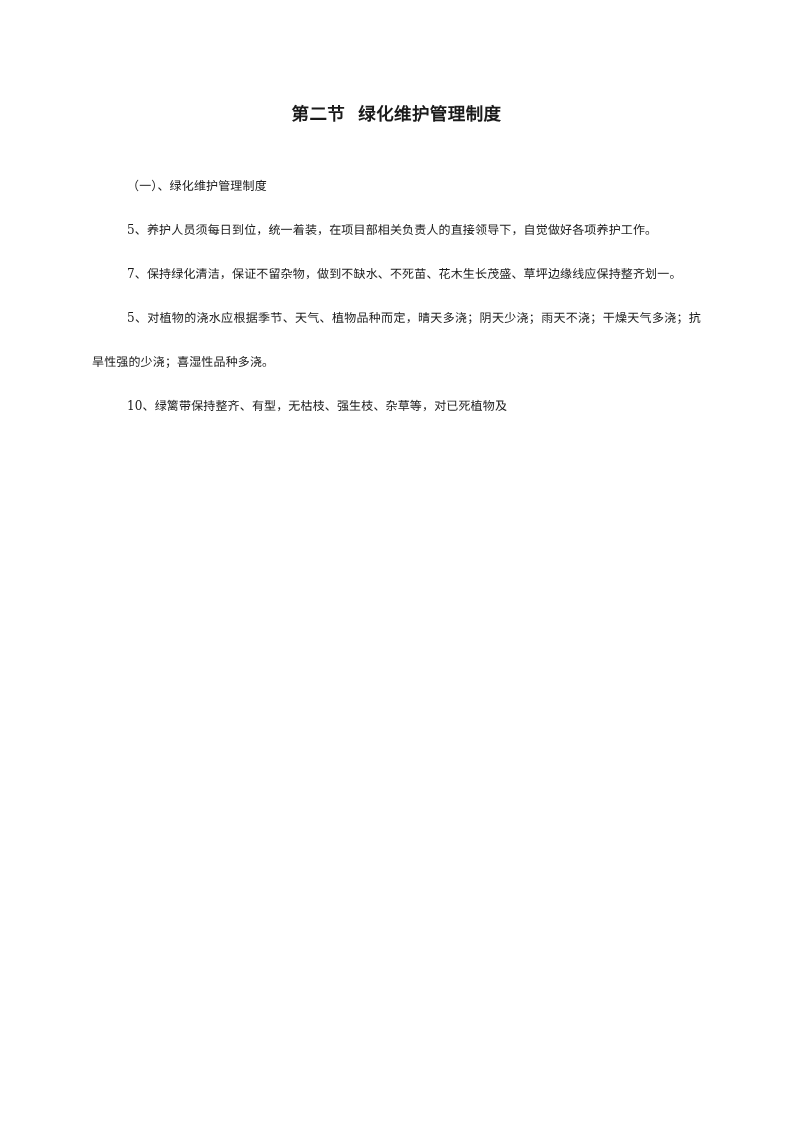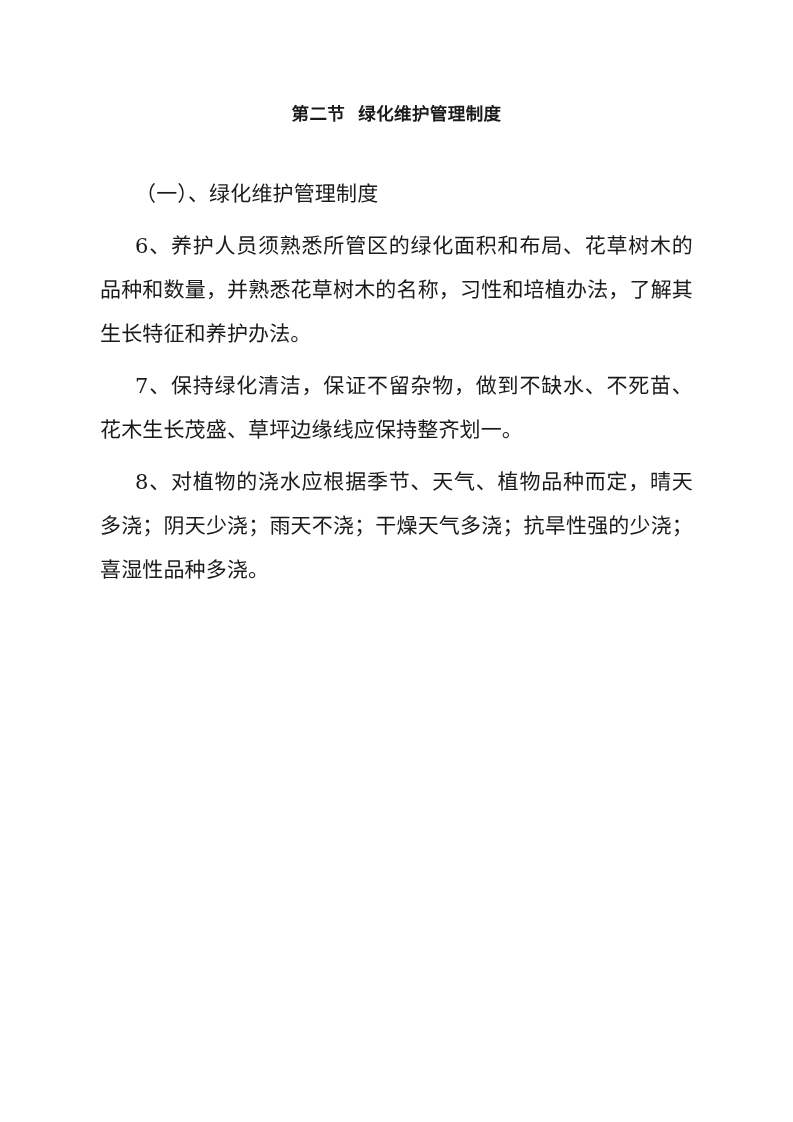--- a/index.html
+++ b/index.html
@@ -32,40 +32,41 @@
     text-align: center;
     line-height: 44px;
     margin: 0 0 0 0;
     letter-spacing: 0.4px;
     white-space: pre;
   }
   .spacer-after-title {
     height: 28px;
   }
   .para {
-    font-size: 21px;
+    font-size: 12px;
     line-height: 44px;
-    margin: 8px;
+    margin: 0;
     text-align: justify;
     text-justify: inter-ideograph;
     text-indent: 35px;
     letter-spacing: 0.15px;
     word-break: break-all;
   }
 </style>
 </head>
 <body>
 
 <div class="page">
   <div class="content">
 
     <h1 class="doc-title">第二节  绿化维护管理制度</h1>
 
     <div class="spacer-after-title"></div>
 
     <p class="para">（一）、绿化维护管理制度</p>
 
-    <p class="para">6、养护人员须熟悉所管区的绿化面积和布局、花草树木的品种和数量，并熟悉花草树木的名称，习性和培植办法，了解其生长特征和养护办法。</p>
+    <p class="para">5、养护人员须每日到位，统一着装，在项目部相关负责人的直接领导下，自觉做好各项养护工作。</p>
     <p class="para">7、保持绿化清洁，保证不留杂物，做到不缺水、不死苗、花木生长茂盛、草坪边缘线应保持整齐划一。</p>
-    <p class="para">8、对植物的浇水应根据季节、天气、植物品种而定，晴天多浇；阴天少浇；雨天不浇；干燥天气多浇；抗旱性强的少浇；喜湿性品种多浇。</p>
+    <p class="para">5、对植物的浇水应根据季节、天气、植物品种而定，晴天多浇；阴天少浇；雨天不浇；干燥天气多浇；抗旱性强的少浇；喜湿性品种多浇。</p>
+    <p class="para">10、绿篱带保持整齐、有型，无枯枝、强生枝、杂草等，对已死植物及</p>
 
   </div>
 </div>
 
 </body></html>

